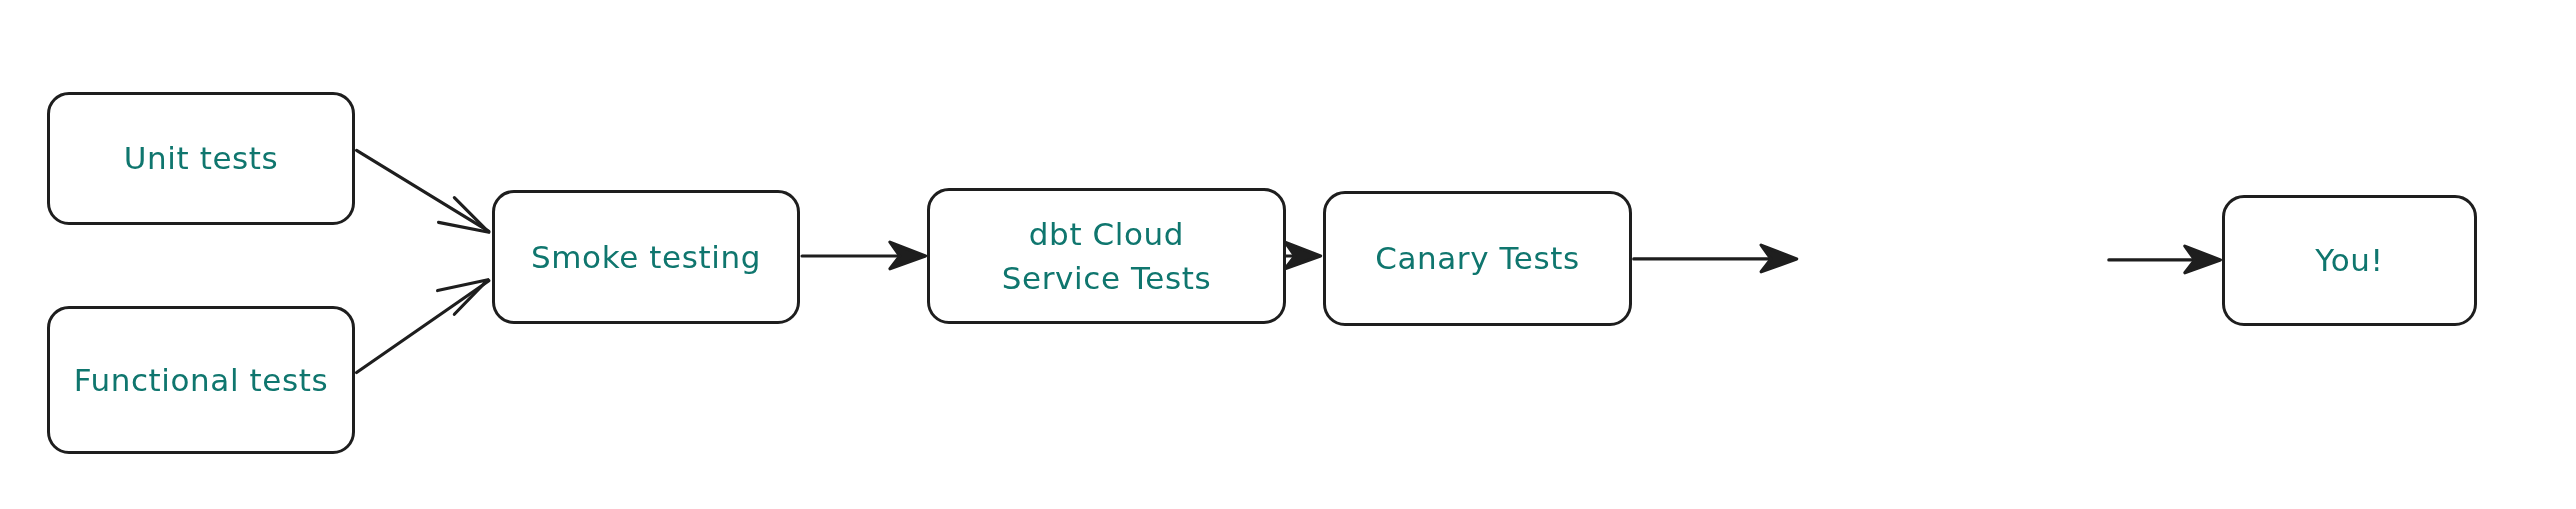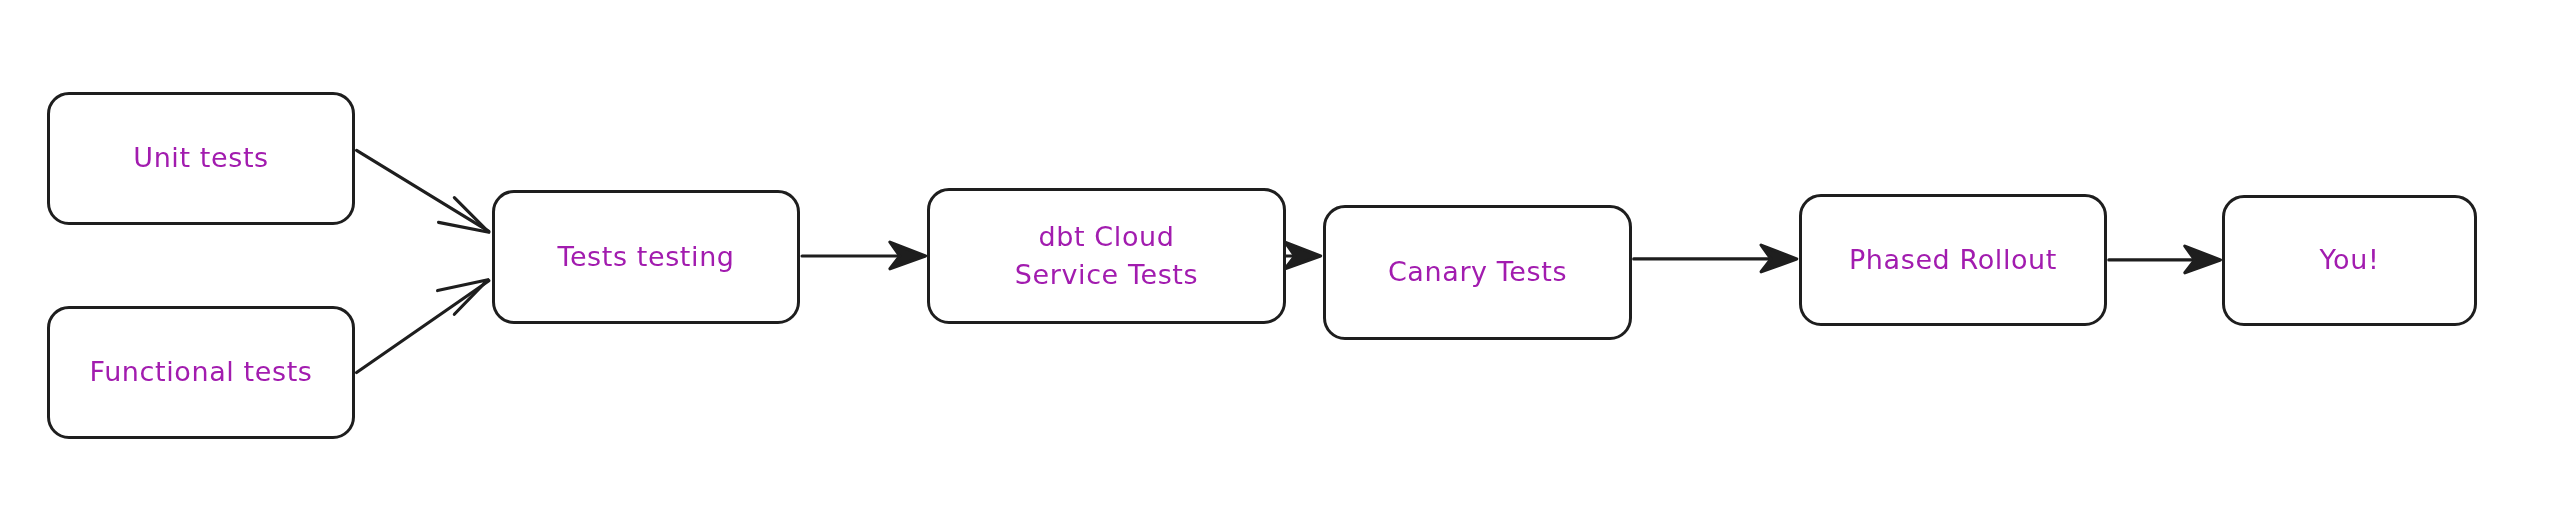--- a/index.html
+++ b/index.html
@@ -21,23 +21,23 @@
     border: 3px solid #1e1e1e;
     border-radius: 22px;
     background: #ffffff;
     display: flex;
     align-items: center;
     justify-content: center;
     text-align: center;
   }
   .node-label {
     font-family: "DejaVu Sans", sans-serif;
-    font-size: 27px;
+    font-size: 31px;
     line-height: 1.42;
-    color: #a21caf;
+    color: #0f766e;
     letter-spacing: 0.6px;
     white-space: pre-line;
     padding: 0 14px;
   }
   .edge-layer {
     position: absolute;
     left: 0;
     top: 0;
     width: 2576px;
     height: 510px;
@@ -94,39 +94,36 @@
     <g>
       <path class="edge-path" d="M 2135 263 L 2241 263"></path>
       <path class="edge-head solid" d="M 2212 249 L 2248 263 L 2212 276 L 2222 263 Z"></path>
     </g>
   </svg>
 
   <div class="node" style="left:47px; top:92px; width:308px; height:133px;">
     <span class="node-label">Unit tests</span>
   </div>
 
-  <div class="node" style="left:47px; top:306px; width:308px; height:133px;text-align:right;">
+  <div class="node" style="left:47px; top:306px; width:308px; height:148px;text-align:right;">
     <span class="node-label">Functional tests</span>
   </div>
 
   <div class="node" style="left:492px; top:190px; width:308px; height:134px;">
-    <span class="node-label">Tests testing</span>
+    <span class="node-label">Smoke testing</span>
   </div>
 
   <div class="node" style="left:927px; top:188px; width:359px; height:136px;">
     <span class="node-label">dbt Cloud
 Service Tests</span>
   </div>
 
-  <div class="node" style="left:1323px; top:205px; width:309px; height:135px;">
+  <div class="node" style="left:1323px; top:191px; width:309px; height:135px;">
     <span class="node-label">Canary Tests</span>
   </div>
 
-  <div class="node" style="left:1799px; top:194px; width:308px; height:132px;">
-    <span class="node-label">Phased Rollout</span>
-  </div>
 
   <div class="node" style="left:2222px; top:195px; width:255px; height:131px;">
     <span class="node-label">You!</span>
   </div>
 
 </div>
 
 
 </body></html>

